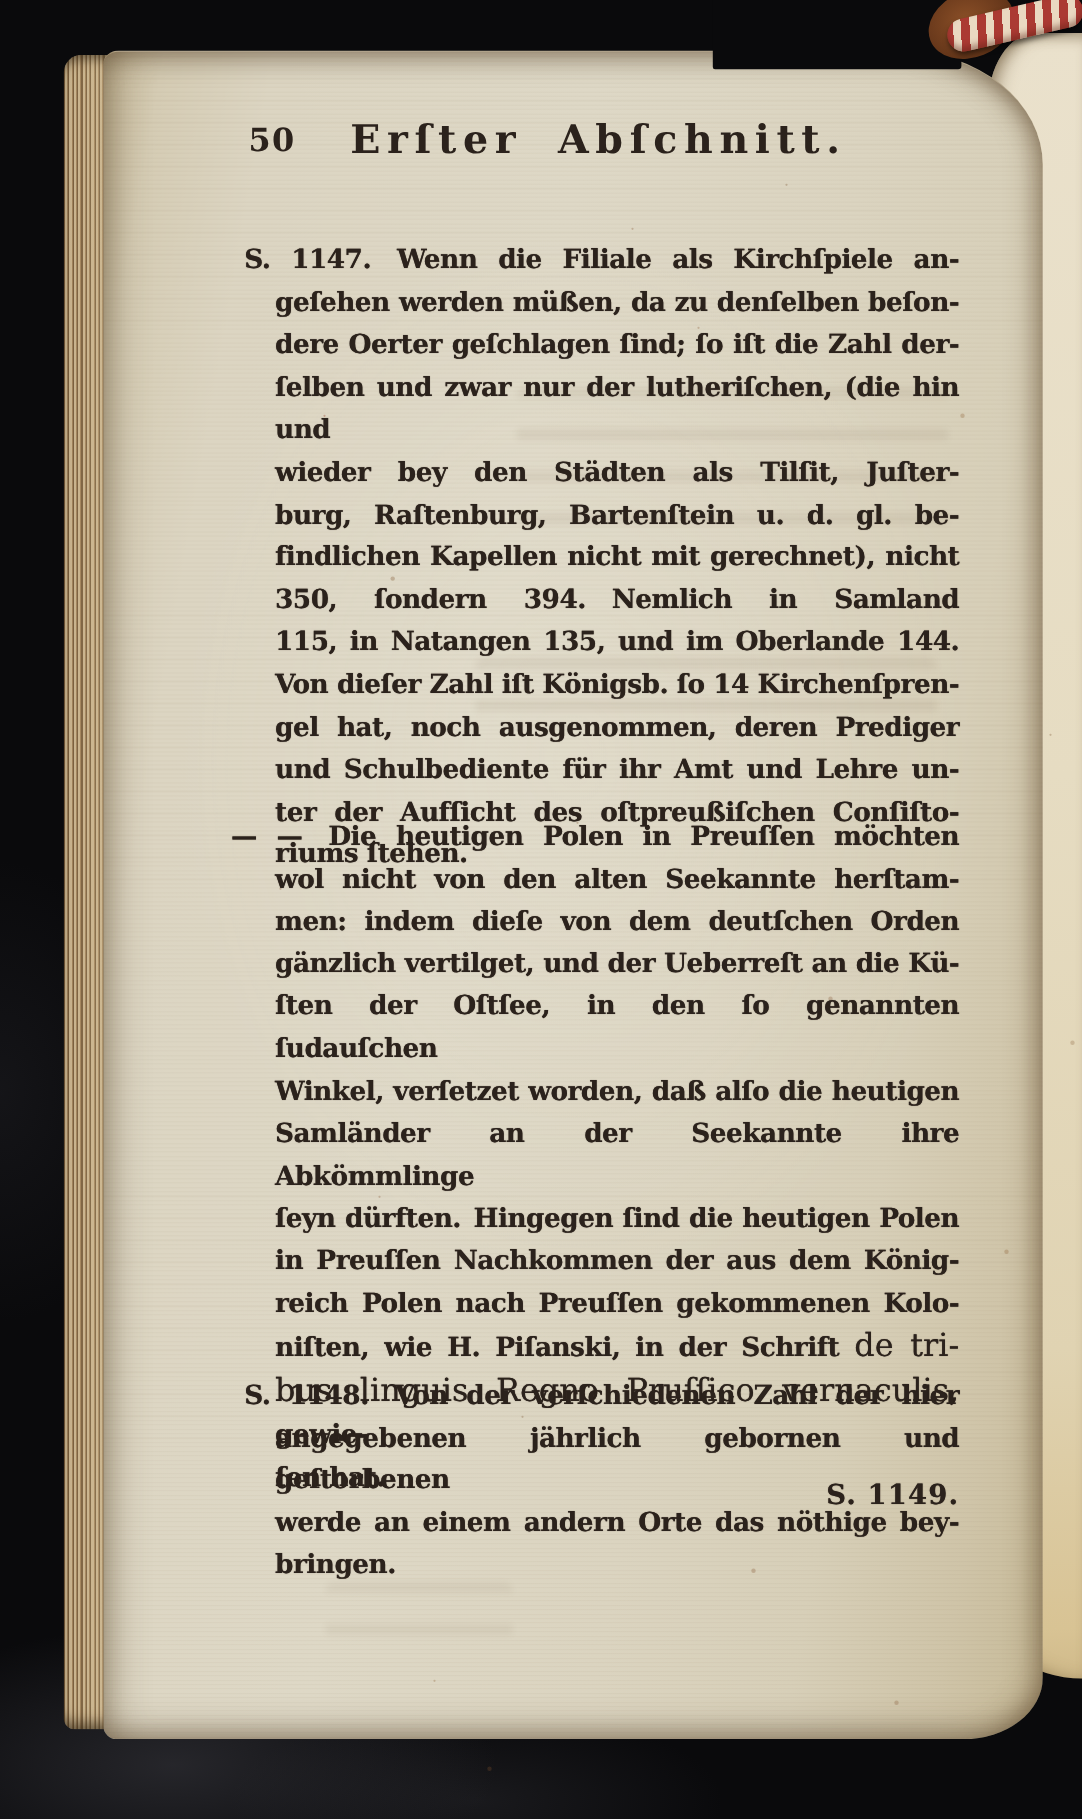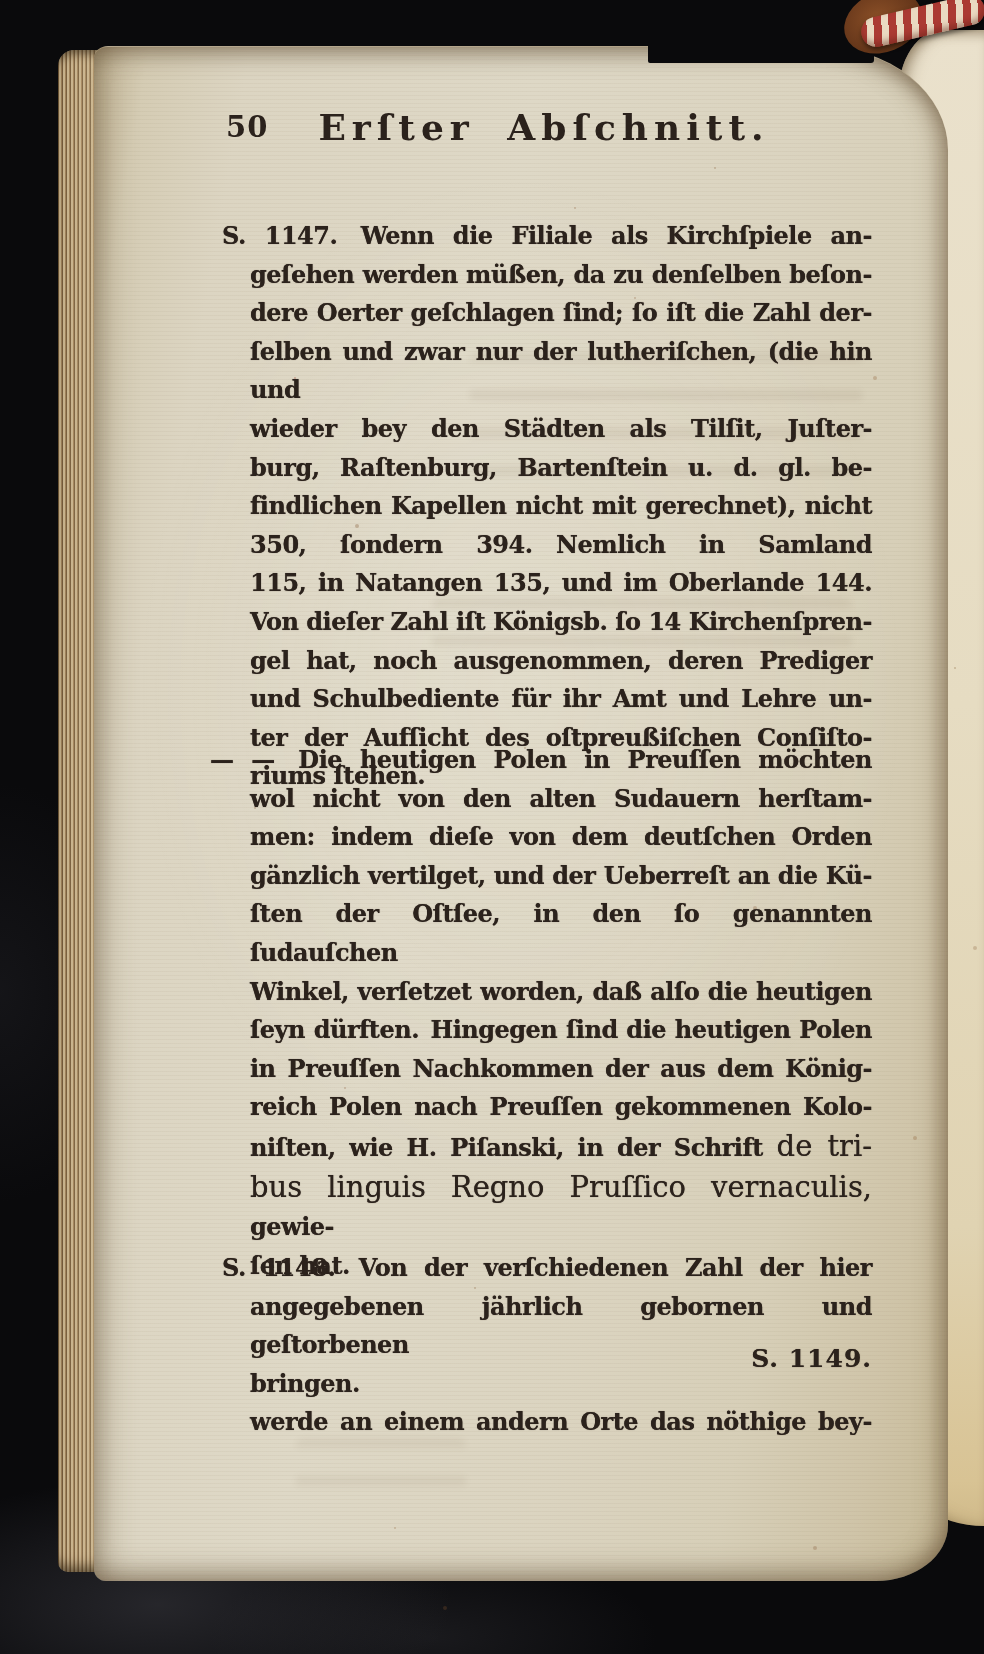--- a/index.html
+++ b/index.html
@@ -124,37 +124,38 @@
         <div class="ln"><span>350, ſondern 394. Nemlich in Samland</span></div>
         <div class="ln"><span>115, in Natangen 135, und im Oberlande 144.</span></div>
         <div class="ln"><span>Von dieſer Zahl iſt Königsb. ſo 14 Kirchenſpren-</span></div>
         <div class="ln"><span>gel hat, noch ausgenommen, deren Prediger</span></div>
         <div class="ln"><span>und Schulbediente für ihr Amt und Lehre un-</span></div>
         <div class="ln"><span>ter der Aufſicht des oſtpreußiſchen Conſiſto-</span></div>
         <div class="ln last"><span>riums ſtehen.</span></div>
       </div>
     <div class="para" data-para="pdash">
         <div class="ln first"><span>— — Die heutigen Polen in Preuſſen möchten</span></div>
-        <div class="ln"><span>wol nicht von den alten Sudauern herſtam-</span></div>
+        <div class="ln"><span>wol nicht von den alten Seekannte herſtam-</span></div>
         <div class="ln"><span>men: indem dieſe von dem deutſchen Orden</span></div>
         <div class="ln"><span>gänzlich vertilget, und der Ueberreſt an die Kü-</span></div>
         <div class="ln"><span>ſten der Oſtſee, in den ſo genannten ſudauſchen</span></div>
         <div class="ln"><span>Winkel, verſetzet worden, daß alſo die heutigen</span></div>
+        <div class="ln"><span>Samländer an der Seekannte ihre Abkömmlinge</span></div>
         <div class="ln"><span>ſeyn dürften. Hingegen ſind die heutigen Polen</span></div>
         <div class="ln"><span>in Preuſſen Nachkommen der aus dem König-</span></div>
         <div class="ln"><span>reich Polen nach Preuſſen gekommenen Kolo-</span></div>
         <div class="ln"><span>niſten, wie H. Piſanski, in der Schrift </span><span class="latin">de tri-</span></div>
         <div class="ln"><span class="latin">bus linguis Regno Pruſſico vernaculis, </span><span>gewie-</span></div>
         <div class="ln last"><span>ſen hat.</span></div>
       </div>
     <div class="para" data-para="p1148">
         <div class="ln first"><span>S. 1148. Von der verſchiedenen Zahl der hier</span></div>
         <div class="ln"><span>angegebenen jährlich gebornen und geſtorbenen</span></div>
+        <div class="ln"><span>werde an einem andern Orte das nöthige bey-</span></div>
         <div class="ln last"><span>bringen.</span></div>
-        <div class="ln"><span>werde an einem andern Orte das nöthige bey-</span></div>
       </div>
 
     <div class="catchword">S. 1149.</div>
   </div>
 
   <div class="scan-mask"></div>
   <div class="leather"></div>
   <div class="endband"></div>
 </div>
 

